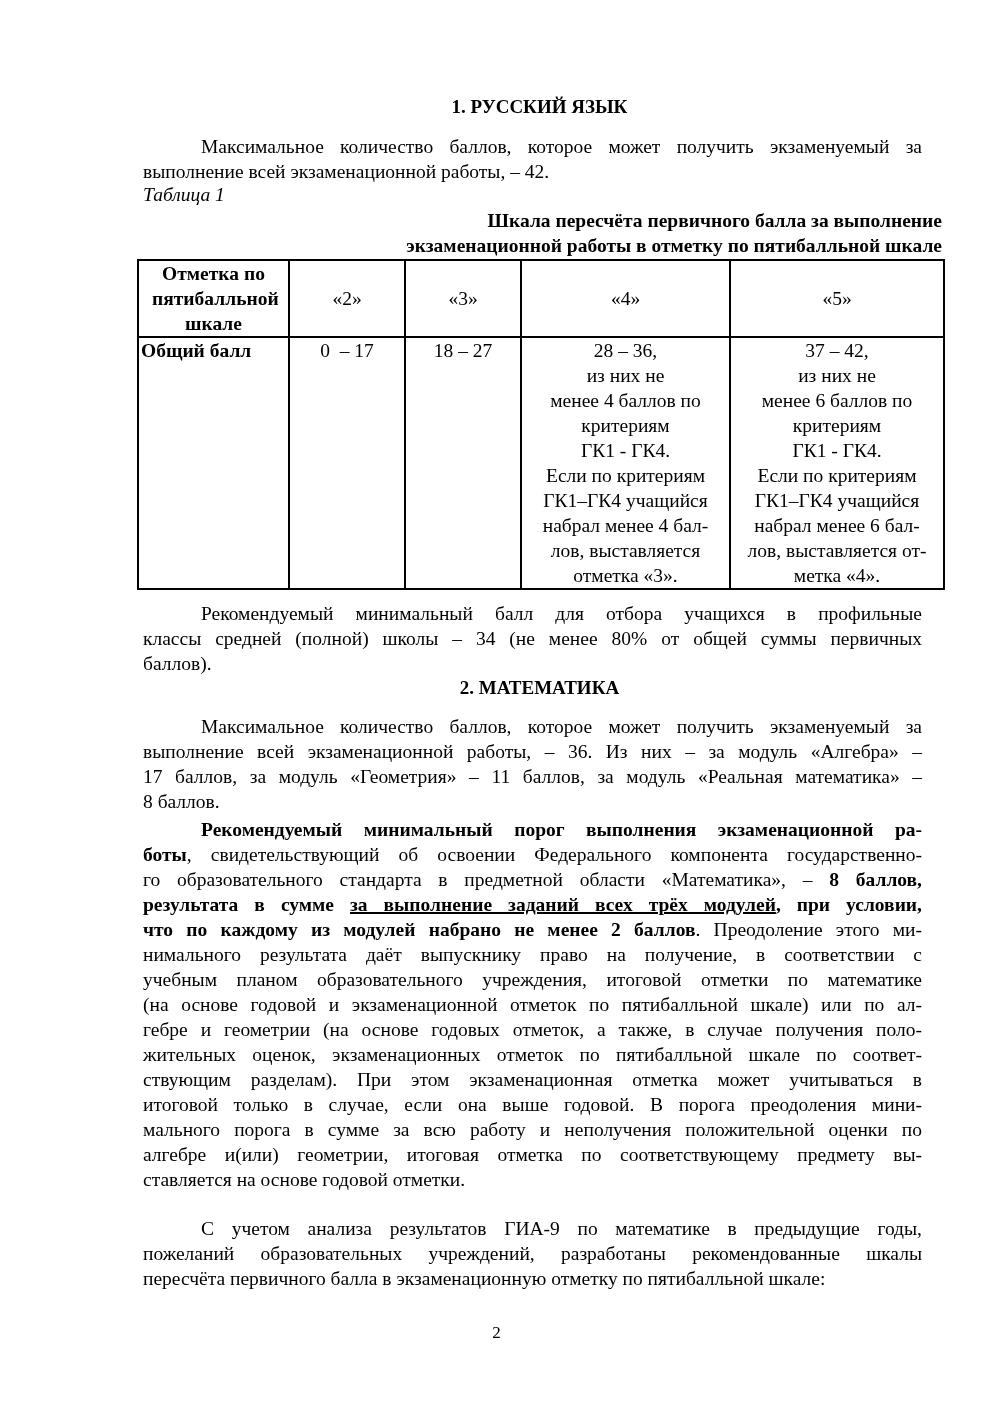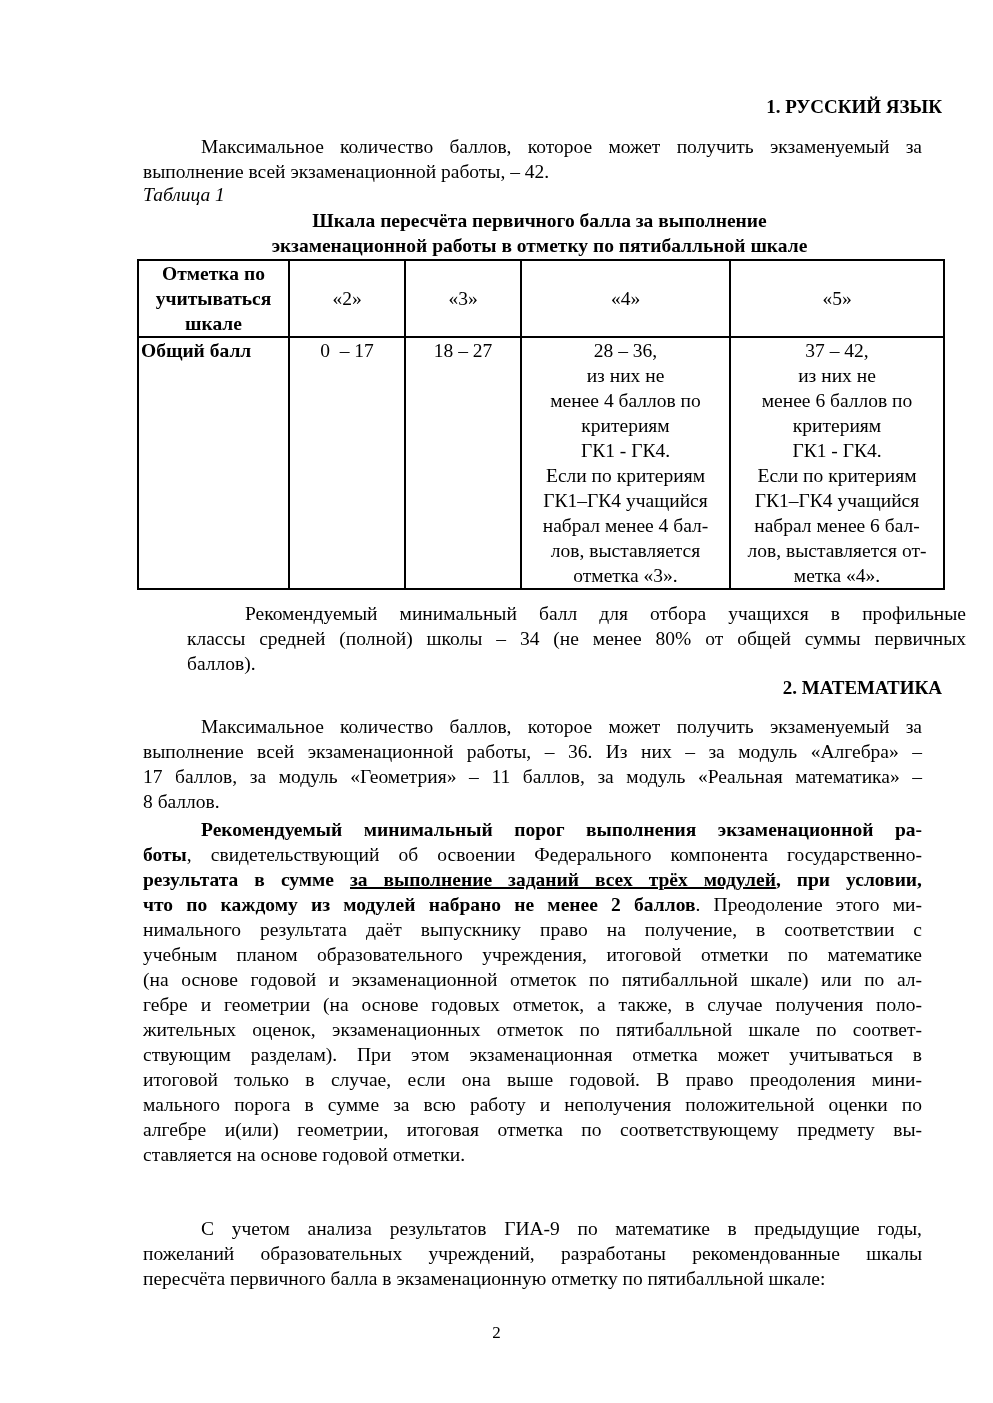--- a/index.html
+++ b/index.html
@@ -3,38 +3,38 @@
   <meta charset="utf-8">
   <style>
     html, body { margin: 0; padding: 0; background: #ffffff; }
     body {
       width: 993px; height: 1403px; position: relative; overflow: hidden;
       font-family: "Liberation Serif", "DejaVu Serif", serif;
       color: #000000;
     }
     .page { position: absolute; left: 0; top: 0; width: 993px; height: 1403px; }
     .h-sec {
-      position: absolute; left: 137px; width: 805px; text-align: right;
+      position: absolute; left: 137px; width: 805px; text-align: center;
       font-weight: bold; font-size: 19px; letter-spacing: 0px;
     }
     .para {
       position: absolute; left: 143px; width: 779px;
       font-size: 19.5px; line-height: 25px; text-align: justify;
     }
     .para .line { display: block; white-space: nowrap; text-align: justify; text-align-last: justify; }
     .para .line.last { text-align-last: left; }
     .para .line.indent { padding-left: 58px; }
     .b { font-weight: bold; }
     .u { text-decoration: underline; text-decoration-thickness: 2px; }
     .tbl-caption {
       position: absolute; left: 143px; width: 779px; text-align: left;
       font-style: italic; font-size: 19.5px;
     }
     .tbl-title {
-      position: absolute; left: 137px; width: 805px; text-align: center;
+      position: absolute; left: 137px; width: 805px; text-align: right;
       font-weight: bold; font-size: 19.5px; line-height: 25px;
     }
     table.score {
       position: absolute; left: 137px; top: 259px; width: 806px; height: 326px;
       border-collapse: collapse; table-layout: fixed;
       font-size: 19.5px; line-height: 25px;
     }
     table.score td, table.score th {
       border: 2px solid #000; padding: 0 13px; text-align: center; vertical-align: middle;
     }
@@ -73,21 +73,21 @@
       <col style="width:151px">
       <col style="width:116px">
       <col style="width:116px">
       <col style="width:209px">
       <col style="width:214px">
     </colgroup>
     <tbody>
         <tr class="hdr">
       <th class="first">
         <span class="cell-line">Отметка по</span>
-        <span class="cell-line">учитываться</span>
+        <span class="cell-line">пятибалльной</span>
         <span class="cell-line">шкале</span>
       </th>
       <th>«2»</th>
       <th>«3»</th>
       <th>«4»</th>
       <th>«5»</th>
     </tr>
     <tr>
       <td class="rowlabel">Общий балл</td>
       <td>
@@ -117,47 +117,48 @@
         <span class="cell-line">Если по критериям</span>
         <span class="cell-line">ГК1–ГК4 учащийся</span>
         <span class="cell-line">набрал менее 6 бал-</span>
         <span class="cell-line">лов, выставляется от-</span>
         <span class="cell-line">метка «4».</span>
       </td>
     </tr>
   </tbody>
     </table>
 
-  <div class="para" style="top:601px;margin-left:44px;">
+  <div class="para" style="top:601px;">
     <span class="line indent">Рекомендуемый минимальный балл для отбора учащихся в профильные</span>
     <span class="line">классы средней (полной) школы – 34 (не менее 80% от общей суммы первичных</span>
     <span class="line last">баллов).</span>
   </div>
 
   <div class="h-sec" style="top:677px;">2. МАТЕМАТИКА</div>
 
   <div class="para" style="top:714px;">
     <span class="line indent">Максимальное количество баллов, которое может получить экзаменуемый за</span>
     <span class="line">выполнение всей экзаменационной работы, – 36. Из них – за модуль «Алгебра» –</span>
     <span class="line">17 баллов, за модуль «Геометрия» – 11 баллов, за модуль «Реальная математика» –</span>
     <span class="line last">8 баллов.</span>
   </div>
 
   <div class="para" style="top:817px;">
     <span class="line indent b">Рекомендуемый минимальный порог выполнения экзаменационной ра-</span>
     <span class="line"><b>боты</b><span>, свидетельствующий об освоении Федерального компонента государственно-</span></span>
+    <span class="line"><span>го образовательного стандарта в предметной области «Математика», – </span><b>8 баллов,</b></span>
     <span class="line b"><span style="white-space:pre">результата в сумме </span><span class="u">за выполнение заданий всех трёх модулей</span><span style="white-space:pre">, при условии,</span></span>
     <span class="line"><b>что по каждому из модулей набрано не менее 2 баллов</b><span>. Преодоление этого ми-</span></span>
     <span class="line">нимального результата даёт выпускнику право на получение, в соответствии с</span>
     <span class="line">учебным планом образовательного учреждения, итоговой отметки по математике</span>
     <span class="line">(на основе годовой и экзаменационной отметок по пятибалльной шкале) или по ал-</span>
     <span class="line">гебре и геометрии (на основе годовых отметок, а также, в случае получения поло-</span>
     <span class="line">жительных оценок, экзаменационных отметок по пятибалльной  шкале по соответ-</span>
     <span class="line">ствующим разделам). При этом экзаменационная отметка может учитываться в</span>
-    <span class="line">итоговой только в случае, если она выше годовой. В право преодоления мини-</span>
+    <span class="line">итоговой только в случае, если она выше годовой. В порога преодоления мини-</span>
     <span class="line">мального порога в сумме за всю работу и неполучения положительной оценки по</span>
     <span class="line">алгебре и(или) геометрии, итоговая отметка по соответствующему предмету вы-</span>
     <span class="line last">ставляется на основе годовой отметки.</span>
   </div>
 
   <div class="para" style="top:1216px;">
     <span class="line indent">С учетом анализа результатов ГИА-9 по математике в предыдущие годы,</span>
     <span class="line">пожеланий образовательных учреждений, разработаны рекомендованные шкалы</span>
     <span class="line last">пересчёта первичного балла в экзаменационную отметку по пятибалльной шкале:</span>
   </div>

